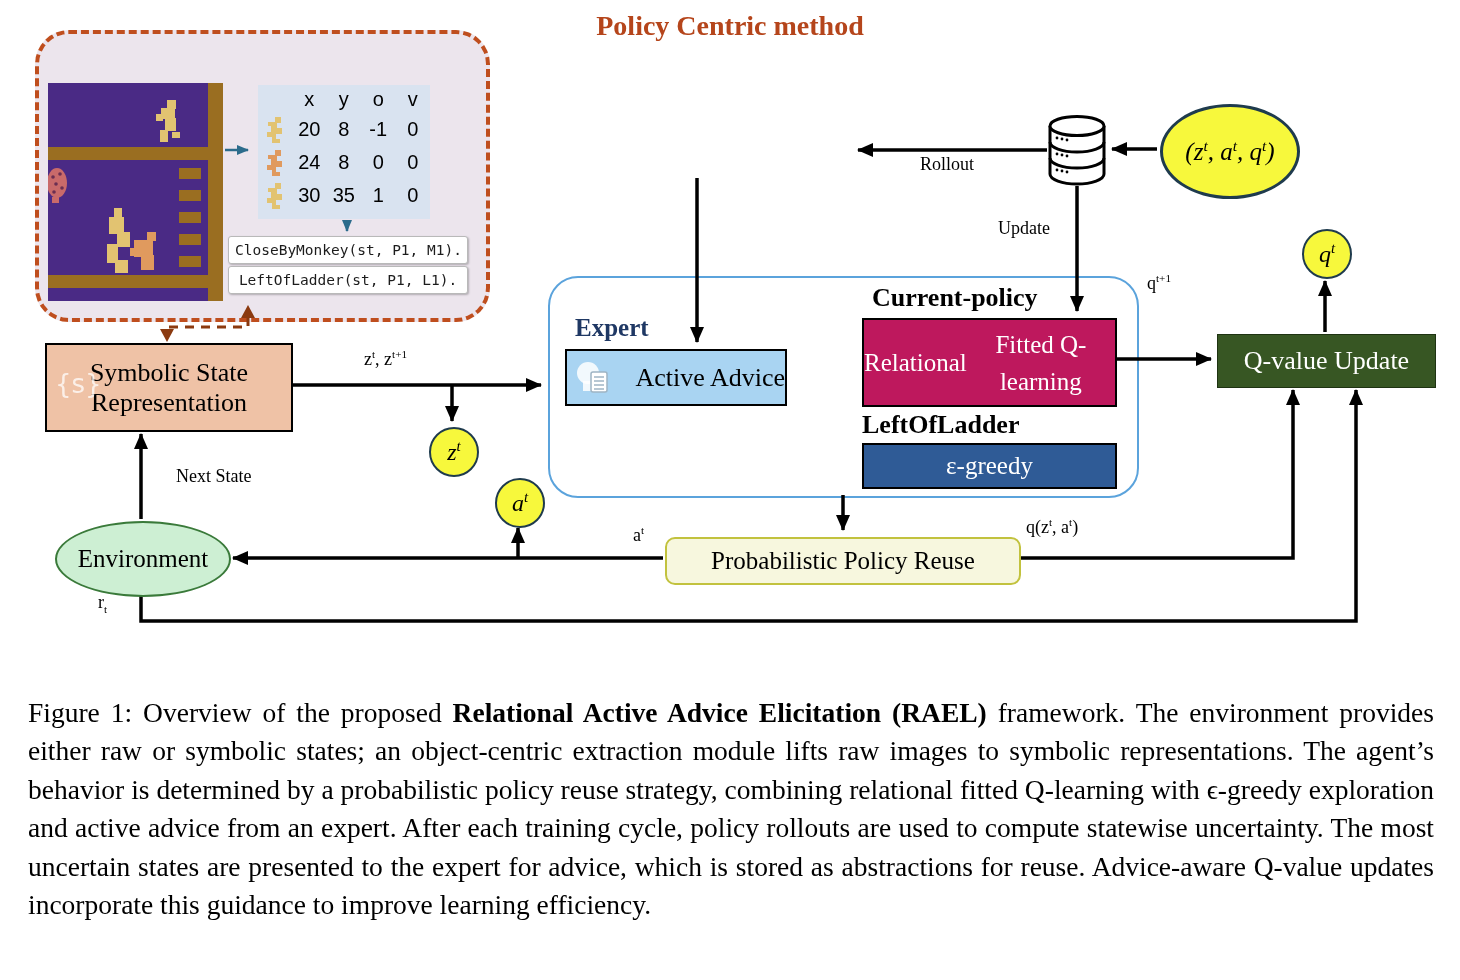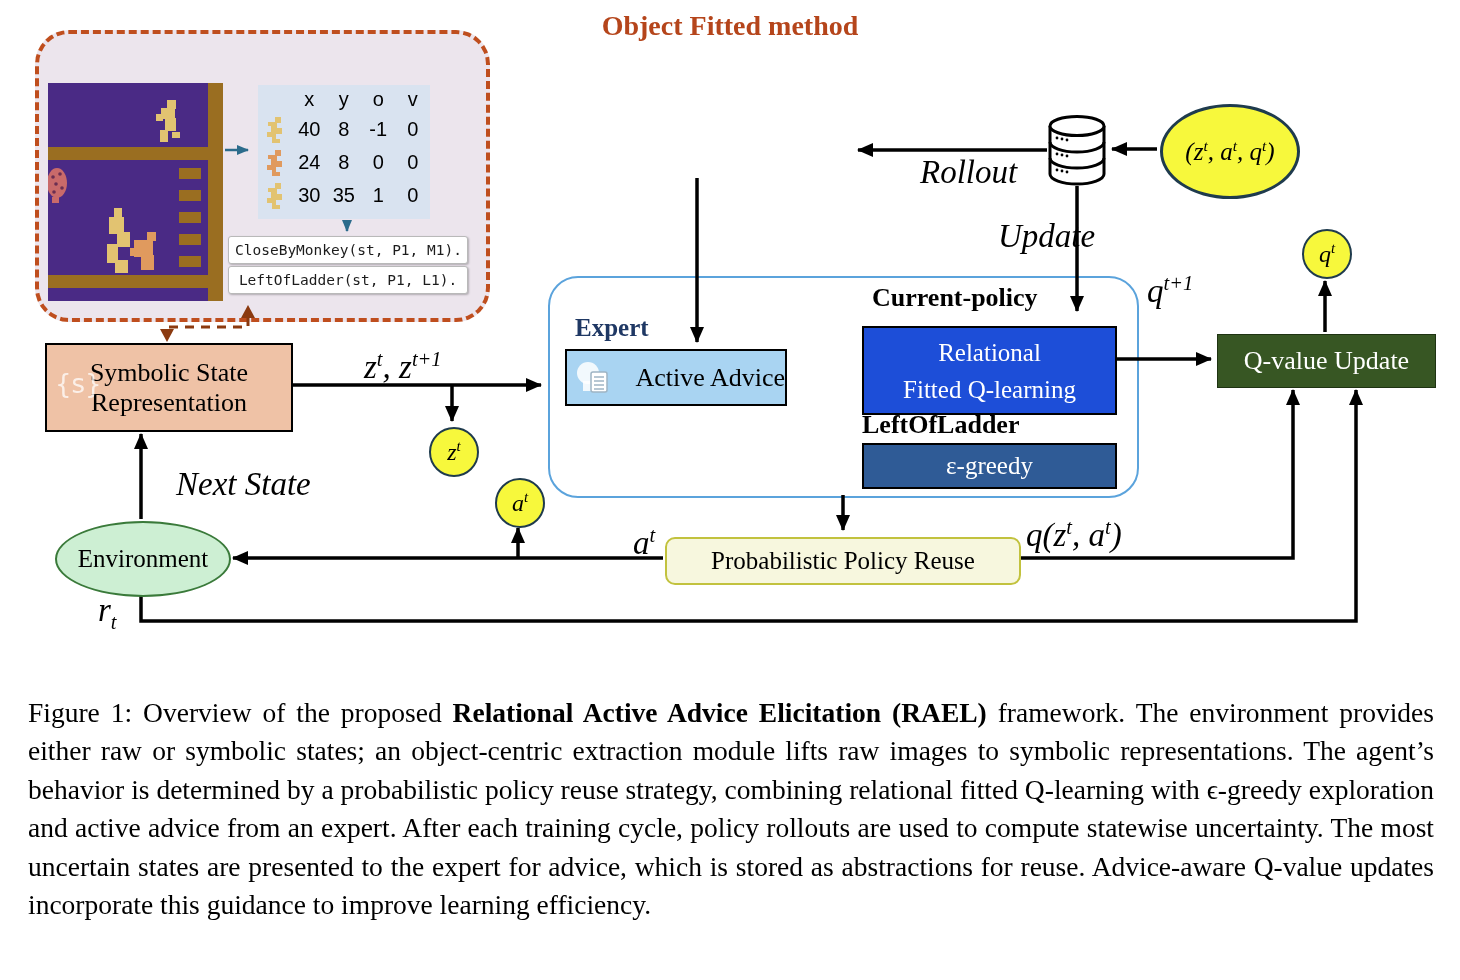--- a/index.html
+++ b/index.html
@@ -24,34 +24,34 @@
   
   .node{display:flex;align-items:center;justify-content:center;text-align:center;z-index:4;font-size:26px;}
   .uncert{left:545px;top:122px;width:306px;height:54px;background:#FBE9C7;border:2px solid #E4B89E;}
   .symbolic{left:45px;top:343px;width:244px;height:85px;background:#EFC2A6;border:2.5px solid #000;flex-direction:column;line-height:30px;}
   .sym-icon{position:absolute;left:8px;top:24px;font-size:26px;color:#fff;opacity:.75;font-family:"DejaVu Sans",sans-serif;}
   .container-blue{left:548px;top:276px;width:587px;height:218px;border:2.5px solid #5BA3DC;border-radius:30px;z-index:1;background:transparent;}
   .expert-lbl{left:575px;top:314px;font-weight:bold;color:#1F3864;font-size:25px;z-index:4;}
   .advice{left:565px;top:349px;width:222px;height:57px;background:#A9D4F2;border:2px solid #000;justify-content:flex-start;padding-left:8px;box-sizing:border-box;}
   .advice .lbl{flex:1;text-align:right;}
   .cp-lbl{left:872px;top:283px;font-weight:bold;font-size:26px;z-index:4;}
-  .relq{left:862px;top:326px;width:251px;height:85px;background:#1d4ed8;border:2px solid #000;color:#fff;flex-direction:column;line-height:37px;font-size:25px;}
+  .relq{left:862px;top:318px;width:251px;height:85px;background:#be185d;border:2px solid #000;color:#fff;flex-direction:row;line-height:37px;font-size:25px;}
   .expl-lbl{left:862px;top:410px;font-weight:bold;font-size:26px;z-index:4;}
   .egreedy{left:862px;top:443px;width:251px;height:42px;background:#2F5B96;border:2px solid #000;color:#fff;font-size:25px;}
   .qvu{left:1217px;top:334px;width:217px;height:52px;background:#375623;border:1px solid #1e3312;color:#fff;}
   .ppr{left:665px;top:537px;width:352px;height:44px;background:#F7F7DE;border:2.5px solid #C2C23E;border-radius:10px;font-size:25px;}
   .env{left:55px;top:521px;width:172px;height:72px;background:#CDEFD3;border:2.5px solid #3A7A3A;border-radius:50%;font-size:25px;}
   .tuple{left:1160px;top:104px;width:134px;height:89px;background:#F7F83C;border:3px solid #1F3B4D;border-radius:50%;font-style:italic;font-size:25px;font-family:Liberation Serif, serif;}
   .circle{width:46px;height:46px;background:#F7F83C;border:2.5px solid #1F3B4D;border-radius:50%;display:flex;align-items:center;justify-content:center;font-style:italic;font-size:24px;z-index:4;}
   .c-qt{left:1302px;top:229px;}
   .c-zt{left:429px;top:427px;}
   .c-at{left:495px;top:478px;}
 
   
-  .flbl{font-style:italic;font-size:33px;z-index:4;}
+  .flbl{font-size:18px;z-index:4;}
   .l-rollout{left:920px;top:154px;}
   .l-update{left:998px;top:218px;}
   .l-qt1{left:1147px;top:272px;}
   .l-ztzt1{left:364px;top:348px;}
   .l-next{left:176px;top:466px;}
   .l-at{left:633px;top:524px;}
   .l-qztat{left:1026px;top:516px;}
   .l-rt{left:98px;top:592px;}
   sup{font-size:.62em;}
   sub{font-size:.62em;}
@@ -59,21 +59,21 @@
   
   .caption{left:28px;top:666px;width:1406px;font-size:27.5px;line-height:38.6px;text-align:justify;z-index:2;}
   .caption b{font-weight:bold;}
 </style>
 </head>
 <body>
 
 <div class="canvas">
 
   <div class="abs oc-box"></div>
-  <div class="abs oc-title" style="z-index:4;">Object Fitted method</div>
+  <div class="abs oc-title" style="z-index:4;">Policy Centric method</div>
 
   <svg class="abs game" viewBox="0 0 175 218">
     <rect x="0" y="0" width="175" height="218" fill="#4A2A85"></rect>
     <rect x="160" y="0" width="15" height="218" fill="#9A6E21"></rect>
     <rect x="0" y="64" width="175" height="13" fill="#9A6E21"></rect>
     <rect x="0" y="192" width="175" height="13" fill="#9A6E21"></rect>
     <g>
       <rect x="131" y="85" width="22" height="11" fill="#9A6E21"></rect>
       <rect x="131" y="107" width="22" height="11" fill="#9A6E21"></rect>
       <rect x="131" y="129" width="22" height="11" fill="#9A6E21"></rect>
@@ -119,21 +119,21 @@
       <span class="td">y</span>
       <span class="td">o</span>
       <span class="td">v</span>
     </div>
     <div class="tr">
       <span class="td sprite">
           <svg width="20" height="26" viewBox="0 0 20 26">
             <path d="M10 0 h6 v6 h-4 v5 h5 v6 h-6 v5 h4 v4 h-8 v-6 h-5 v-5 h4 v-6 h-3 v-4 h7 z" fill="#E2C371"></path>
           </svg>
         </span>
-      <span class="td">40</span>
+      <span class="td">20</span>
       <span class="td">8</span>
       <span class="td">-1</span>
       <span class="td">0</span>
     </div>
     <div class="tr">
       <span class="td sprite">
           <svg width="20" height="26" viewBox="0 0 20 26">
             <path d="M10 0 h6 v6 h-4 v5 h5 v6 h-6 v5 h4 v4 h-8 v-6 h-5 v-5 h4 v-6 h-3 v-4 h7 z" fill="#E09A5E"></path>
           </svg>
         </span>

